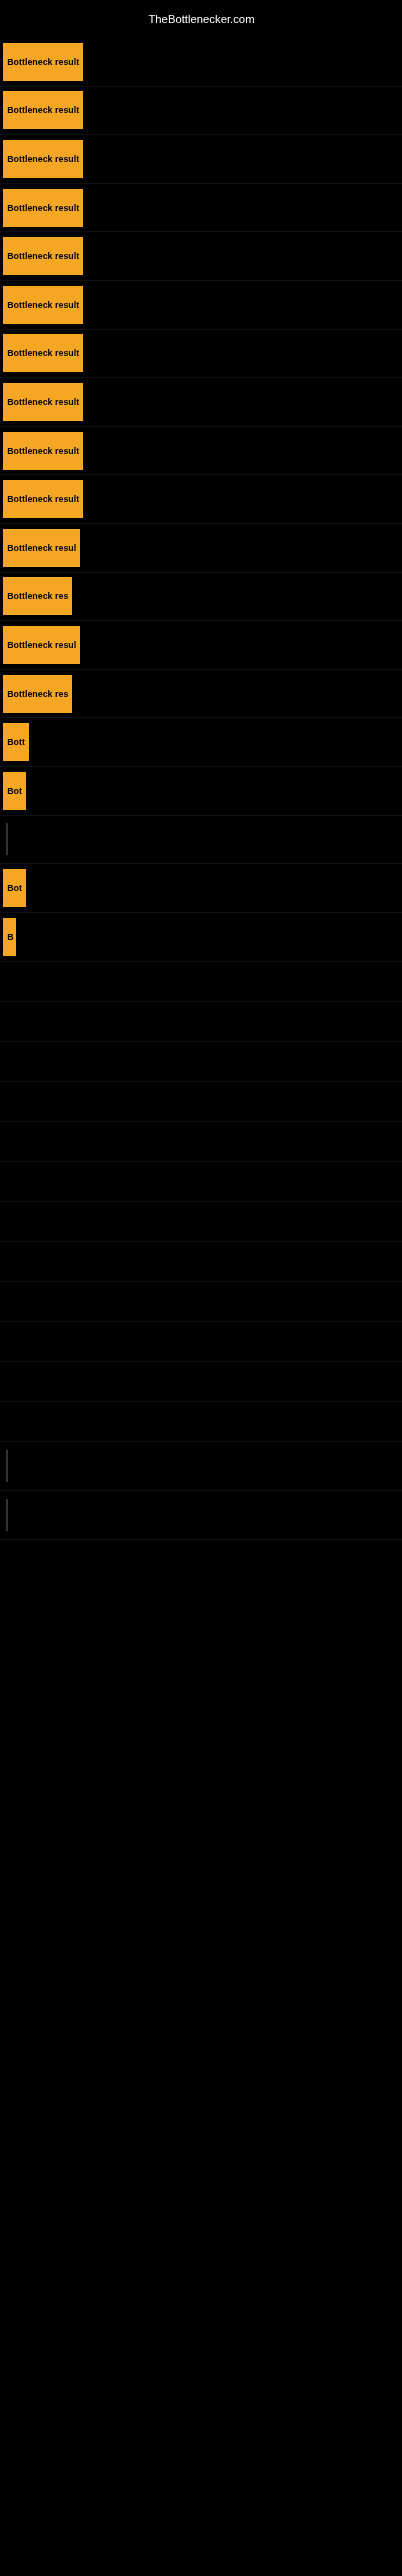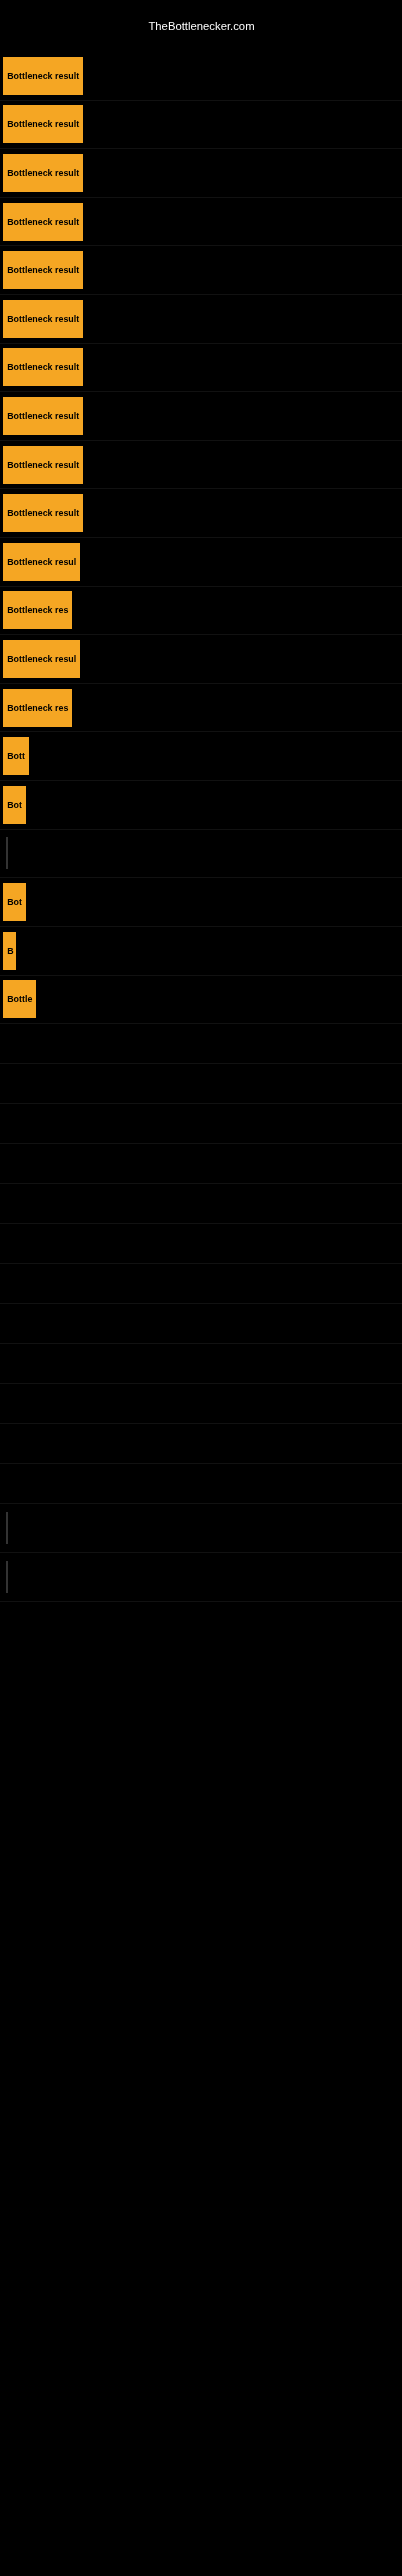--- a/index.html
+++ b/index.html
@@ -10,21 +10,21 @@
     body {
       background-color: #000;
       width: 403px;
       font-family: Arial, sans-serif;
       position: relative;
     }
     .site-title {
       text-align: center;
       color: #fff;
       font-size: 11.3px;
-      padding: 20px 0;
+      padding: 13px 0;
       background: #000;
     }
     .bottleneck-item {
       display: flex;
       align-items: center;
       margin: 0;
       padding: 4.8px 3.2px;
       border-bottom: 0.8px solid #111;
       min-height: 40px;
     }
@@ -104,23 +104,20 @@
     </div>
     <div class="bottleneck-item">
       <div class="vertical-line"></div>
     </div>
     <div class="bottleneck-item">
       <span class="bottleneck-badge" style="max-width: 24px;">Bot</span>
     </div>
     <div class="bottleneck-item">
       <span class="bottleneck-badge" style="max-width: 13px;">B</span>
     </div>
-    <div class="bottleneck-item">
-      <span class="bottleneck-badge" style="max-width: 37px;">Bottle</span>
-    </div>
     <div class="bottleneck-item"></div>
     <div class="bottleneck-item"></div>
     <div class="bottleneck-item"></div>
     <div class="bottleneck-item"></div>
     <div class="bottleneck-item"></div>
     <div class="bottleneck-item"></div>
     <div class="bottleneck-item"></div>
     <div class="bottleneck-item"></div>
     <div class="bottleneck-item"></div>
     <div class="bottleneck-item"></div>

